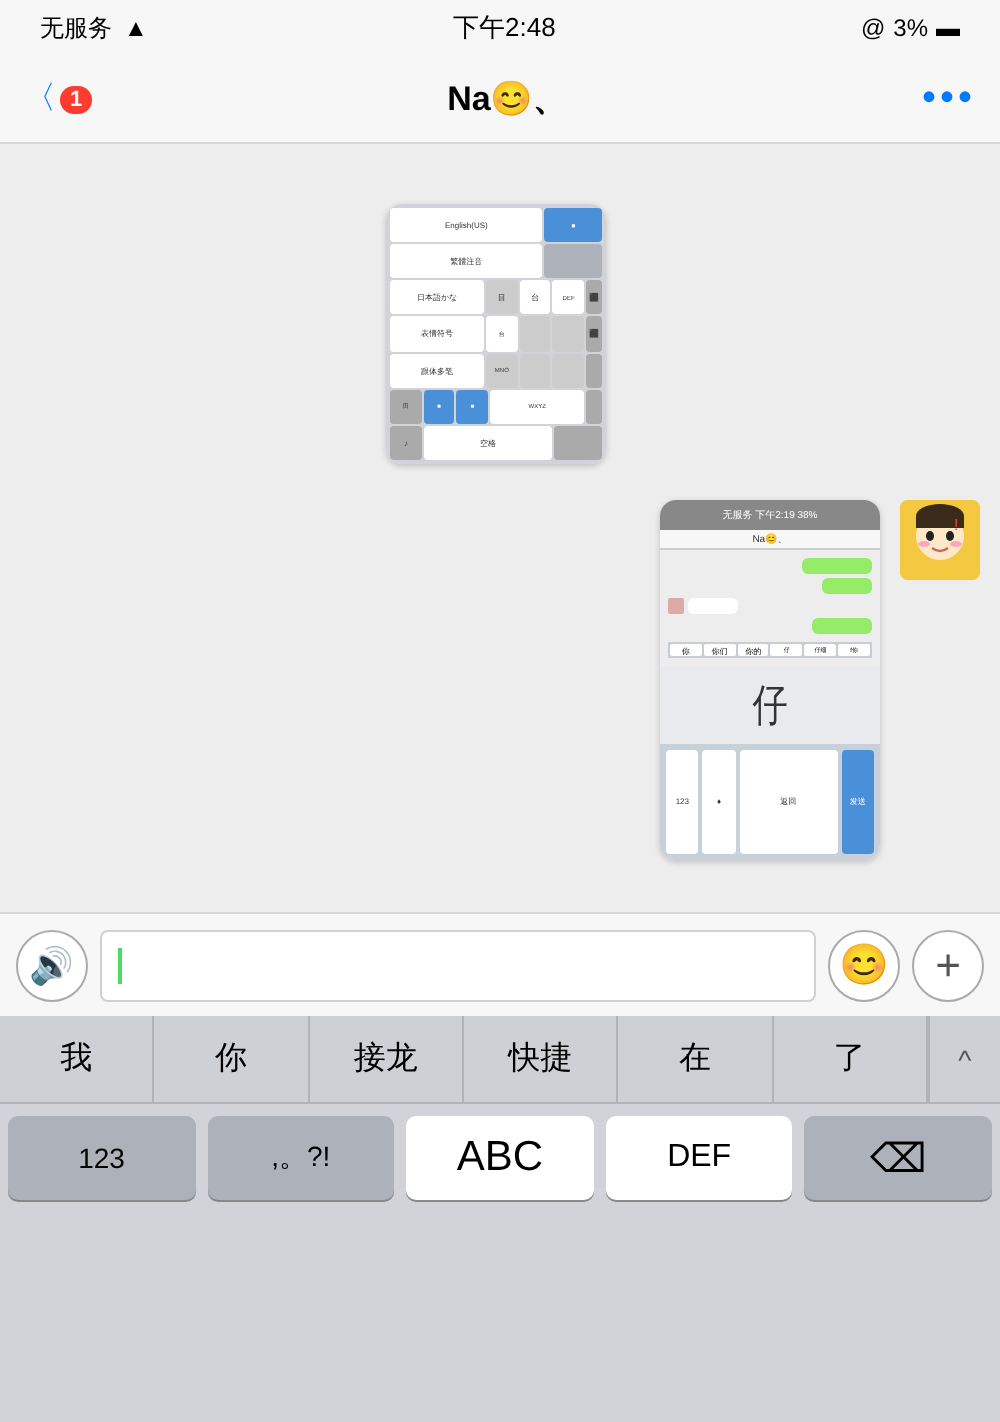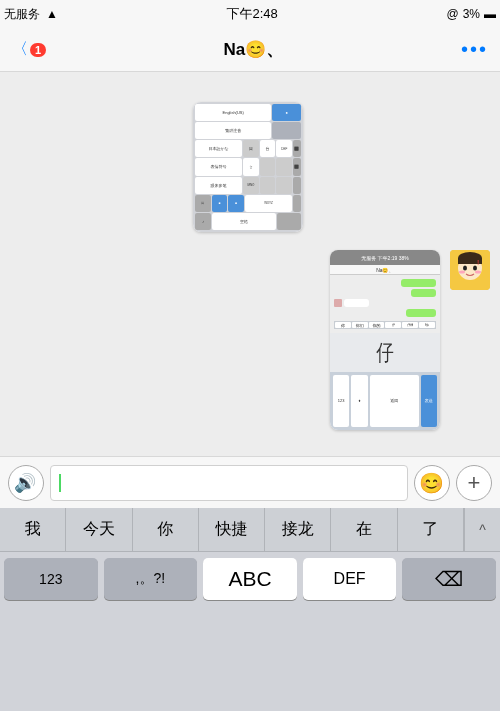--- a/index.html
+++ b/index.html
@@ -11,21 +11,21 @@
       background: #fff;
       overflow: hidden;
     }
 
     
     .status-bar {
       display: flex;
       justify-content: space-between;
       align-items: center;
       height: 28px;
-      padding: 0 4px;
+      padding: 0 20px;
       background: #f7f7f7;
       font-size: 12px;
       color: #000;
     }
     .status-left { display: flex; align-items: center; gap: 6px; }
     .status-center { font-size: 13px; font-weight: 500; }
     .status-right { display: flex; align-items: center; gap: 4px; font-size: 12px; }
 
     
     .nav-bar {
@@ -533,24 +533,23 @@
   </div>
   <div class="input-add-btn">
     <span>+</span>
   </div>
 </div>
 
 <div class="keyboard">
 
   <div class="predictive-row">
     <div class="pred-item">我</div>
-    <div class="pred-item">今天</div>
     <div class="pred-item">你</div>
+    <div class="pred-item">接龙</div>
     <div class="pred-item">快捷</div>
-    <div class="pred-item">接龙</div>
     <div class="pred-item">在</div>
     <div class="pred-item">了</div>
     <div class="pred-chevron">^</div>
   </div>
 
   <div class="key-row">
     <div class="key gray-key">123</div>
     <div class="key gray-key">,。?!</div>
     <div class="key" style="font-size:21px;">ABC</div>
     <div class="key" style="font-size:16px;">DEF</div>

